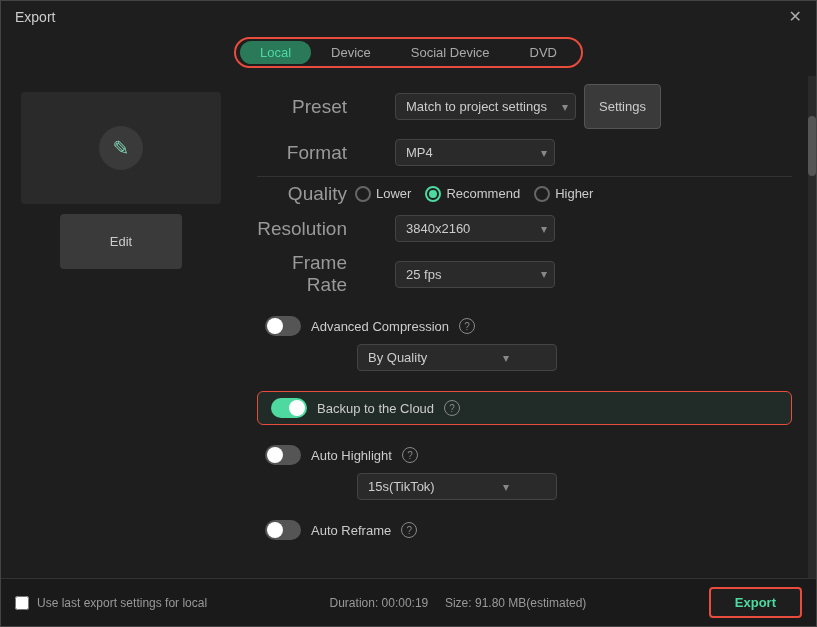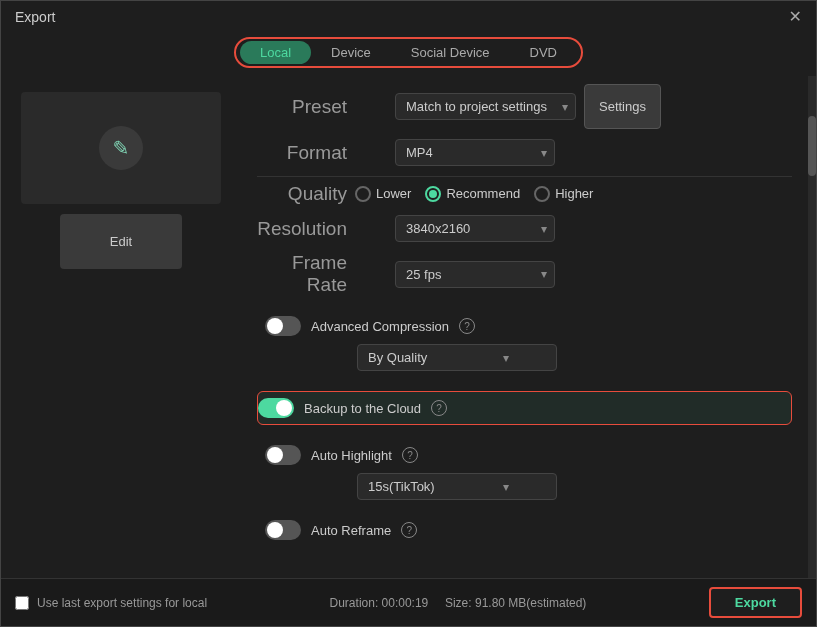--- a/index.html
+++ b/index.html
@@ -216,21 +216,21 @@
       align-items: center;
       margin-bottom: 8px;
       gap: 10px;
       padding-left: 8px;
       margin-top: 20px;
     }
     .toggle-row.highlighted {
       background: rgba(77,217,160,0.08);
       border: 1.5px solid #e74c3c;
       border-radius: 6px;
-      padding: 6px 0;
+      padding: 6px 13px;
       margin-left: 0;
     }
     .toggle {
       width: 36px;
       height: 20px;
       border-radius: 10px;
       background: #555;
       position: relative;
       flex-shrink: 0;
       cursor: pointer;

